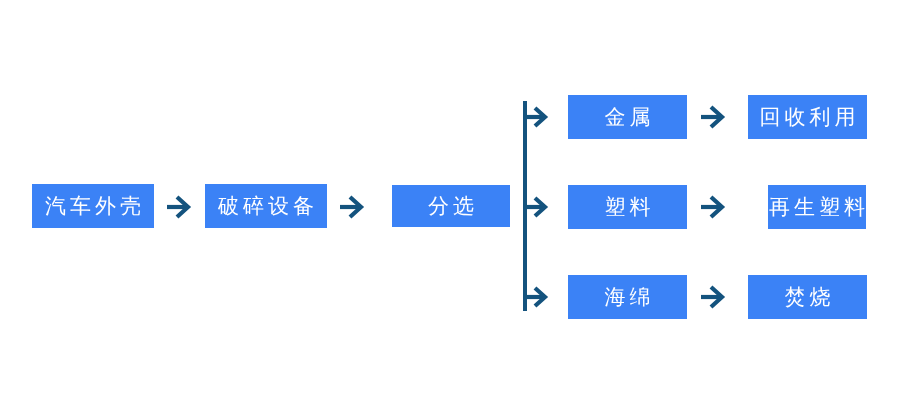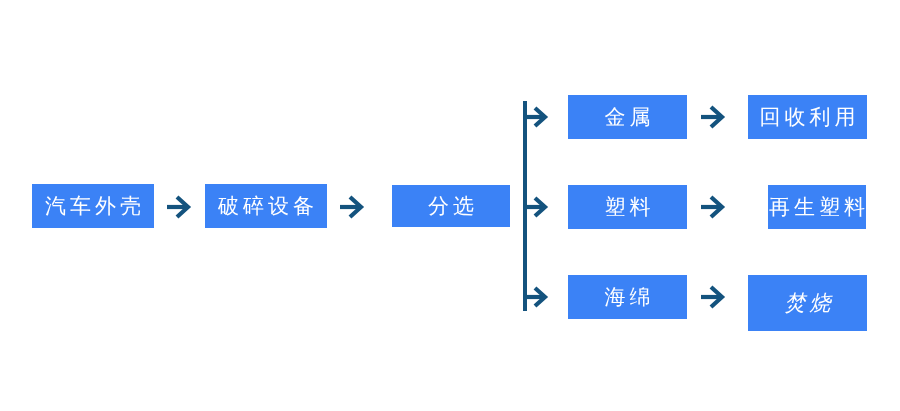--- a/index.html
+++ b/index.html
@@ -29,21 +29,21 @@
   .n-source  { left: 32px;  top: 184px; width: 122px; height: 44px; }
   .n-crusher { left: 205px; top: 184px; width: 122px; height: 44px; }
   .n-sorting { left: 384px; top: 185px; width: 118px; height: 42px; margin-left: 8px; }
 
   .n-metal   { left: 568px; top: 95px;  width: 119px; height: 44px; }
   .n-plastic { left: 568px; top: 185px; width: 119px; height: 44px; }
   .n-sponge  { left: 568px; top: 275px; width: 119px; height: 44px; align-items: center; }
 
   .n-recycle   { left: 748px; top: 95px;  width: 119px; height: 44px; }
   .n-replastic { left: 748px; top: 185px; width: 98px; height: 44px; margin-left: 20px; }
-  .n-burn      { left: 748px; top: 275px; width: 119px; height: 56px; font-style: italic; }
+  .n-burn      { left: 748px; top: 275px; width: 119px; height: 44px; }
 
   .arrow { position: absolute; display: block; }
   .a1 { left: 166px; top: 195px; }
   .a2 { left: 339px; top: 195px; }
   .ab1 { left: 525px; top: 105px; }
   .ab2 { left: 525px; top: 195px; }
   .ab3 { left: 525px; top: 285px; }
   .ao1 { left: 700px; top: 105px; }
   .ao2 { left: 700px; top: 195px; }
   .ao3 { left: 700px; top: 285px; }

